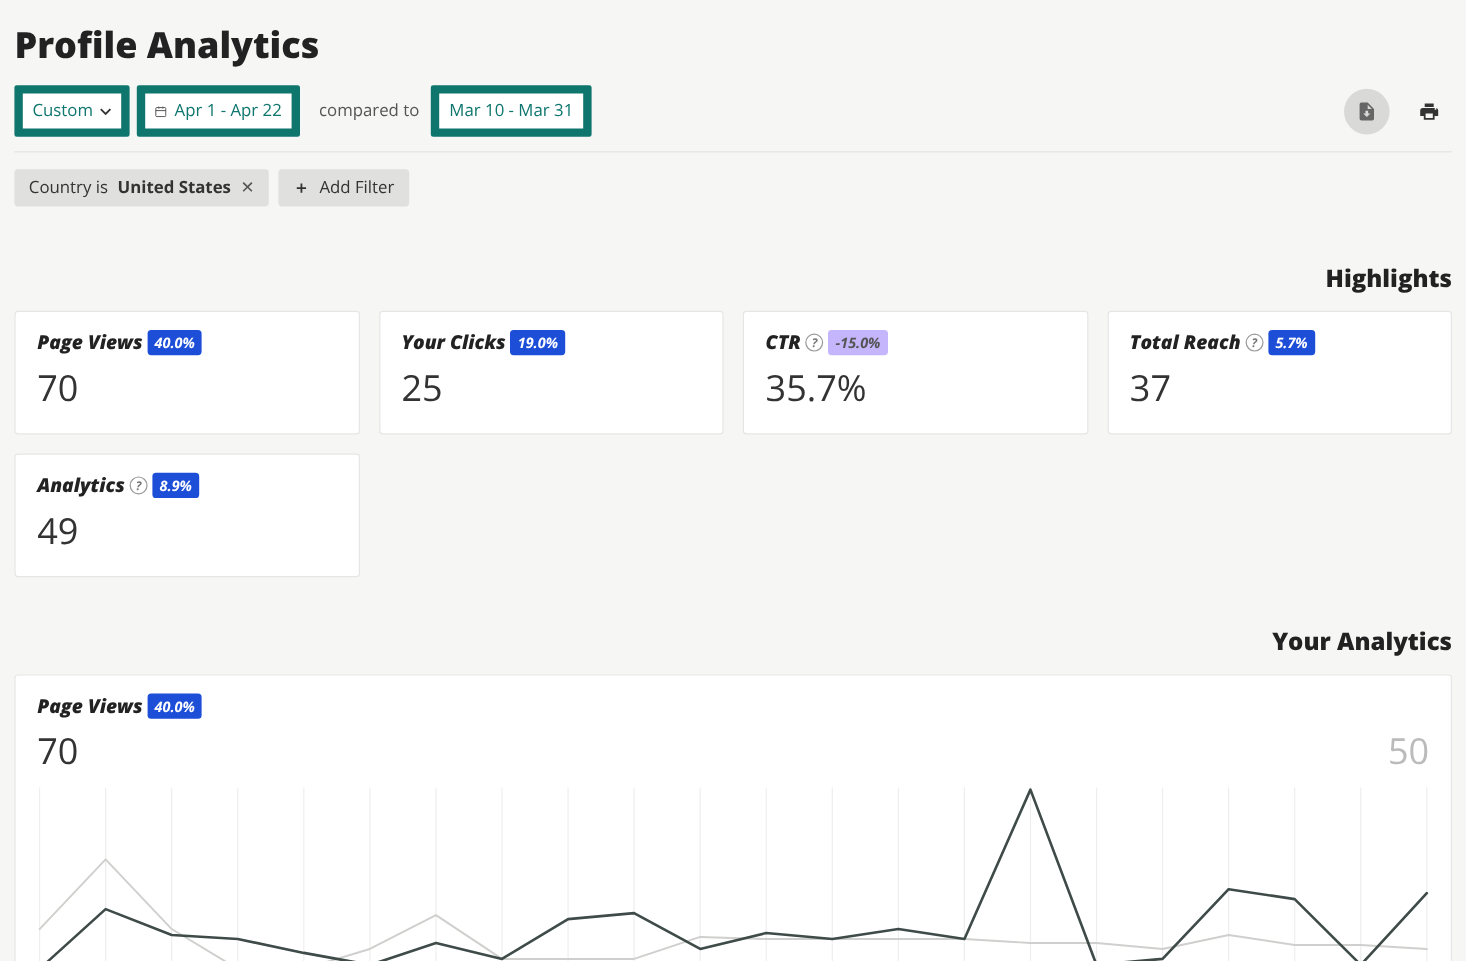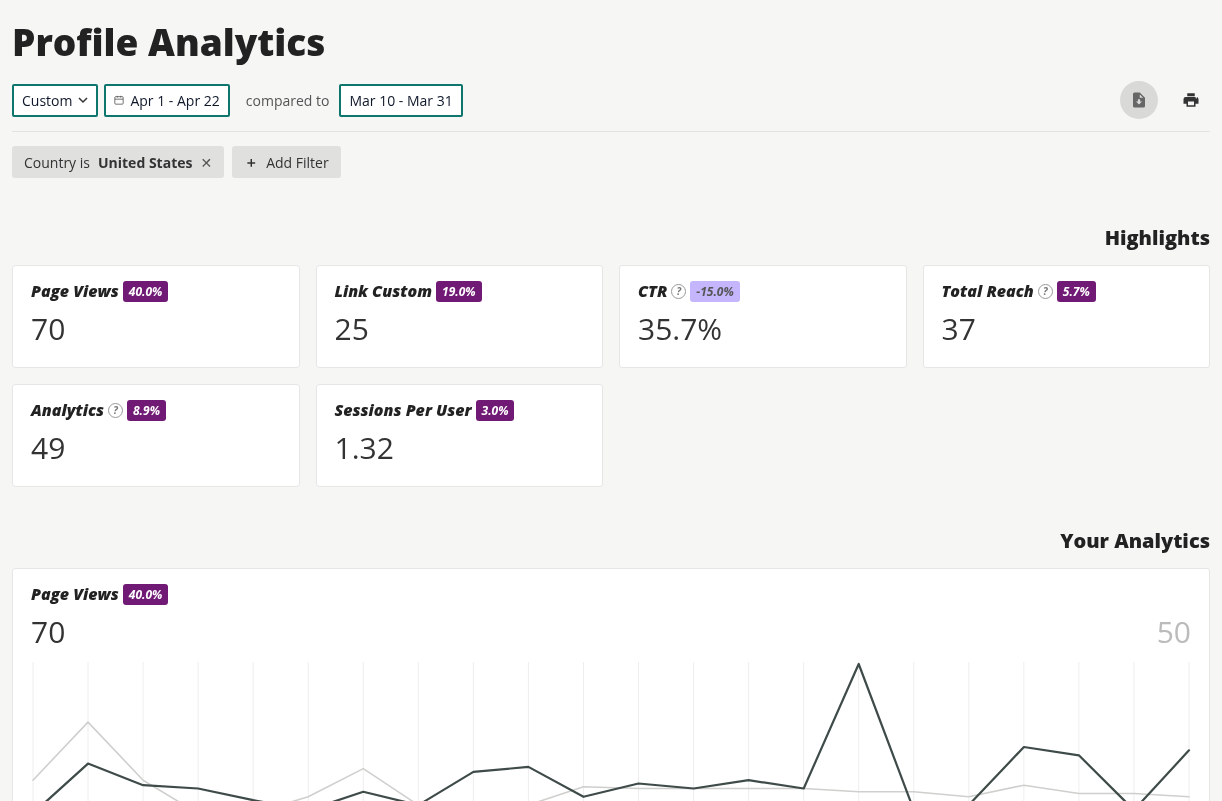--- a/index.html
+++ b/index.html
@@ -4,36 +4,36 @@
 <style>
   * { box-sizing: border-box; }
   body {
     margin: 0;
     font-family: "Open Sans", -apple-system, BlinkMacSystemFont, "Segoe UI", Roboto, sans-serif;
     background: #f6f6f5;
     color: #333;
   }
   .wrap { padding: 10px 12px 30px; }
   h1 {
-    font-size: 37px;
+    font-size: 30px;
     font-weight: 800;
     margin: 6px 0 14px;
     color: #222;
   }
   .toolbar {
     display: flex;
     align-items: center;
     gap: 6px;
     border-bottom: 1px solid #e3e3e3;
     padding-bottom: 12px;
   }
   .select, .datebox, .comparebox {
-    border: 2px solid #0f766e;
+    border: 7px solid #0f766e;
     background: #fff;
-    color: #0f172a;
+    color: #0f766e;
     padding: 5px 8px;
     font-size: 14px;
     border-radius: 2px;
     display: inline-flex;
     align-items: center;
     gap: 6px;
   }
   .select { cursor: pointer; }
   .select svg, .datebox svg { width: 10px; height: 10px; }
   .muted-label {
@@ -107,21 +107,21 @@
     gap: 4px;
     font-style: italic;
   }
   .badge {
     font-size: 12px;
     font-weight: 700;
     padding: 2px 6px;
     border-radius: 3px;
     color: #333;
   }
-  .badge.pos { background: #701a75; color: #fff; text-align: center; }
+  .badge.pos { background: #1d4ed8; color: #fff; text-align: center; }
   .badge.neg { background: #c4b5fd; color: #555; }
   .help {
     width: 15px; height: 15px;
     border: 1px solid #999;
     border-radius: 50%;
     display: inline-flex; align-items: center; justify-content: center;
     font-size: 10px;
     font-weight: 700;
     color: #777;
   }
@@ -214,21 +214,21 @@
   <div class="cards">
     <div class="card">
       <div class="card-title">
         <span>Page Views</span>
         <span class="badge pos">40.0%</span>
       </div>
       <div class="card-value">70</div>
     </div>
     <div class="card">
       <div class="card-title">
-        <span>Link Custom</span>
+        <span>Your Clicks</span>
         <span class="badge pos">19.0%</span>
       </div>
       <div class="card-value">25</div>
     </div>
     <div class="card">
       <div class="card-title">
         <span>CTR</span>
         <span class="help">?</span>
         <span class="badge neg">-15.0%</span>
       </div>
@@ -242,27 +242,20 @@
       </div>
       <div class="card-value">37</div>
     </div>
     <div class="card">
       <div class="card-title">
         <span>Analytics</span>
         <span class="help">?</span>
         <span class="badge pos">8.9%</span>
       </div>
       <div class="card-value">49</div>
-    </div>
-    <div class="card">
-      <div class="card-title">
-        <span>Sessions Per User</span>
-        <span class="badge pos">3.0%</span>
-      </div>
-      <div class="card-value">1.32</div>
     </div>
   </div>
 
   <h2>Your Analytics</h2>
 
   <div class="panel">
     <div class="panel-head">
       <div>
         <div class="card-title">
           <span>Page Views</span>

